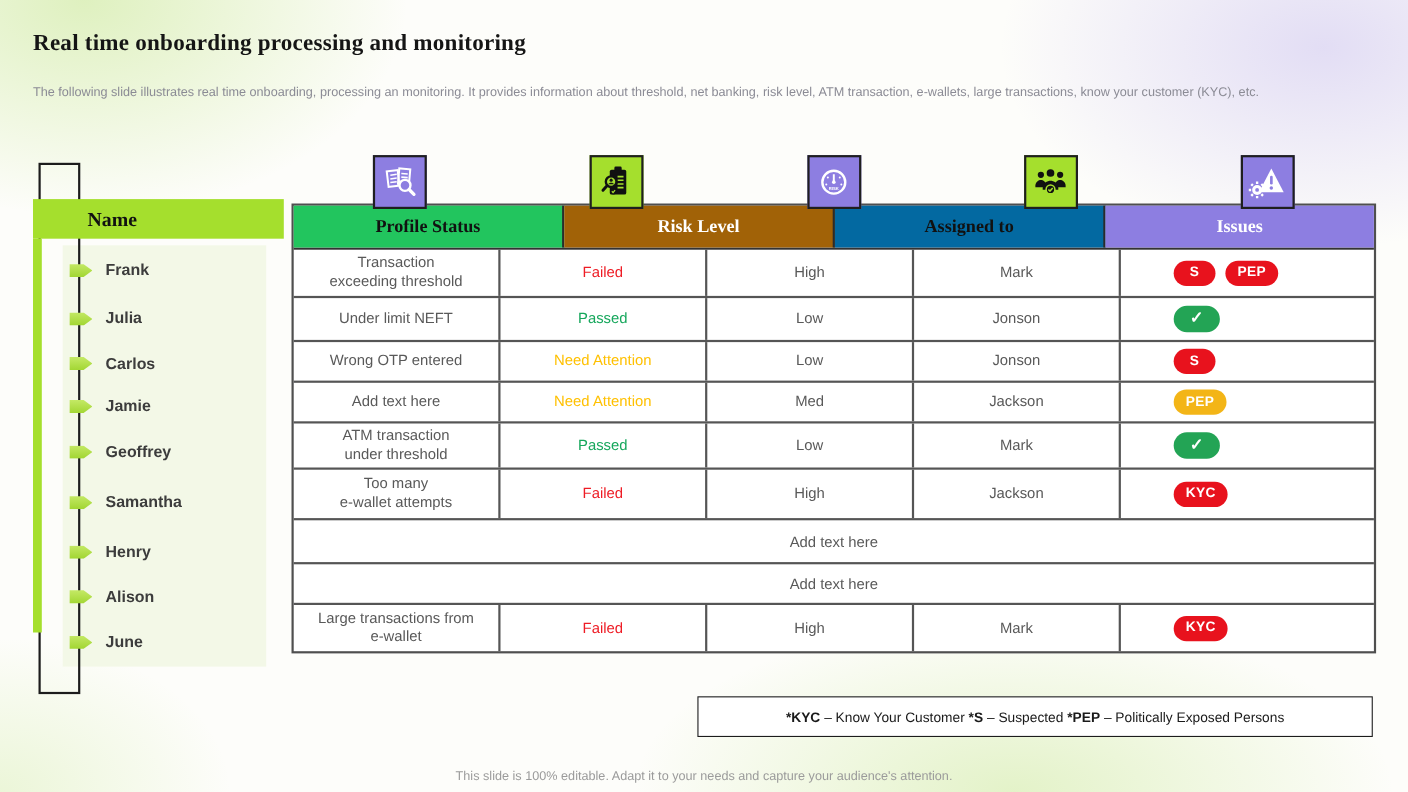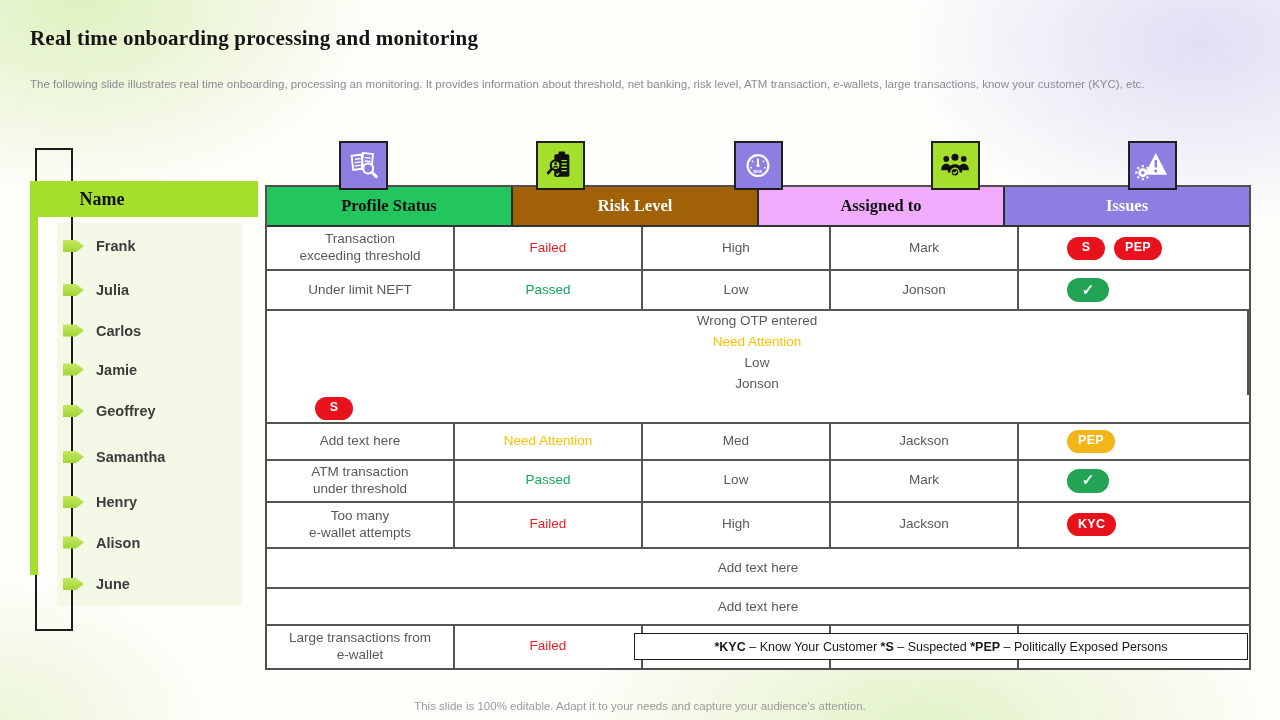--- a/index.html
+++ b/index.html
@@ -68,21 +68,21 @@
     display:inline-flex; align-items:center; justify-content:center;
     width:42px; height:24px; border-radius:13px; color:#fff; font-weight:bold; font-size:15px;
   }
   
   .col-icon{
     position:absolute; top:141px; width:49px; height:49px; border:2px solid #1f1f1f;
     display:flex; align-items:center; justify-content:center; box-sizing:border-box; z-index:3;
   }
   
   .legend{
-    position:absolute; left:634px; top:633px; width:614px; height:27px;
+    position:absolute; left:634px; top:633px; width:614px; height:37px;
     background:#fff; border:1.5px solid #1c1c1c; box-sizing:border-box;
     display:flex; align-items:center; justify-content:center;
     font-size:12.5px; color:#1a1a1a; z-index:2;
   }
   .footer-note{
     position:absolute; left:0; top:700px; width:1280px; text-align:center;
     font-size:11.5px; color:#9b9b9b;
   }
   .page-num{position:absolute; right:28px; top:738px; font-size:16px; color:#7c7c7c;}
 </style>
@@ -136,40 +136,40 @@
       <div class="name-item" style="top: 574px;">
         <span class="bullet"></span>
         <span class="name-label">June</span>
       </div>
     </div>
 
   <div class="tbl">
     <div class="t-head" id="table-head">
         <div class="t-hcell" style="background: #22c55e; color: rgb(17, 17, 17);">Profile Status</div>
         <div class="t-hcell" style="background: #a16207; color: rgb(255, 255, 255);">Risk Level</div>
-        <div class="t-hcell" style="background: #f0abfc; color: rgb(17, 17, 17);">Assigned to</div>
+        <div class="t-hcell" style="background: #0369a1; color: rgb(17, 17, 17);">Assigned to</div>
         <div class="t-hcell" style="background: rgb(141, 126, 225); color: rgb(255, 255, 255);">Issues</div>
       </div>
     <div id="table-body">
         <div class="t-row" style="min-height: 44px;">
           <div class="t-cell ref">Transaction
 exceeding threshold</div>
           <div class="t-cell status" style="color: rgb(238, 28, 37);">Failed</div>
           <div class="t-cell risk">High</div>
           <div class="t-cell assigned">Mark</div>
           <div class="t-cell issues"><span class="badge" style="background: rgb(232, 18, 29);">S</span><span class="badge" style="background: rgb(232, 18, 29);">PEP</span></div>
         </div>
         <div class="t-row" style="min-height: 40px;">
           <div class="t-cell ref">Under limit NEFT</div>
           <div class="t-cell status" style="color: rgb(22, 167, 92);">Passed</div>
           <div class="t-cell risk">Low</div>
           <div class="t-cell assigned">Jonson</div>
           <div class="t-cell issues"><span class="checkpill" style="background: rgb(35, 164, 85);">✓</span></div>
         </div>
-        <div class="t-row" style="min-height: 37px; flex-direction: column;">
+        <div class="t-row" style="min-height: 37px;">
           <div class="t-cell ref">Wrong OTP entered</div>
           <div class="t-cell status" style="color: rgb(255, 192, 0);">Need Attention</div>
           <div class="t-cell risk">Low</div>
           <div class="t-cell assigned">Jonson</div>
           <div class="t-cell issues"><span class="badge" style="background: rgb(232, 18, 29);">S</span></div>
         </div>
         <div class="t-row" style="min-height: 37px;">
           <div class="t-cell ref">Add text here</div>
           <div class="t-cell status" style="color: rgb(255, 192, 0);">Need Attention</div>
           <div class="t-cell risk">Med</div>

